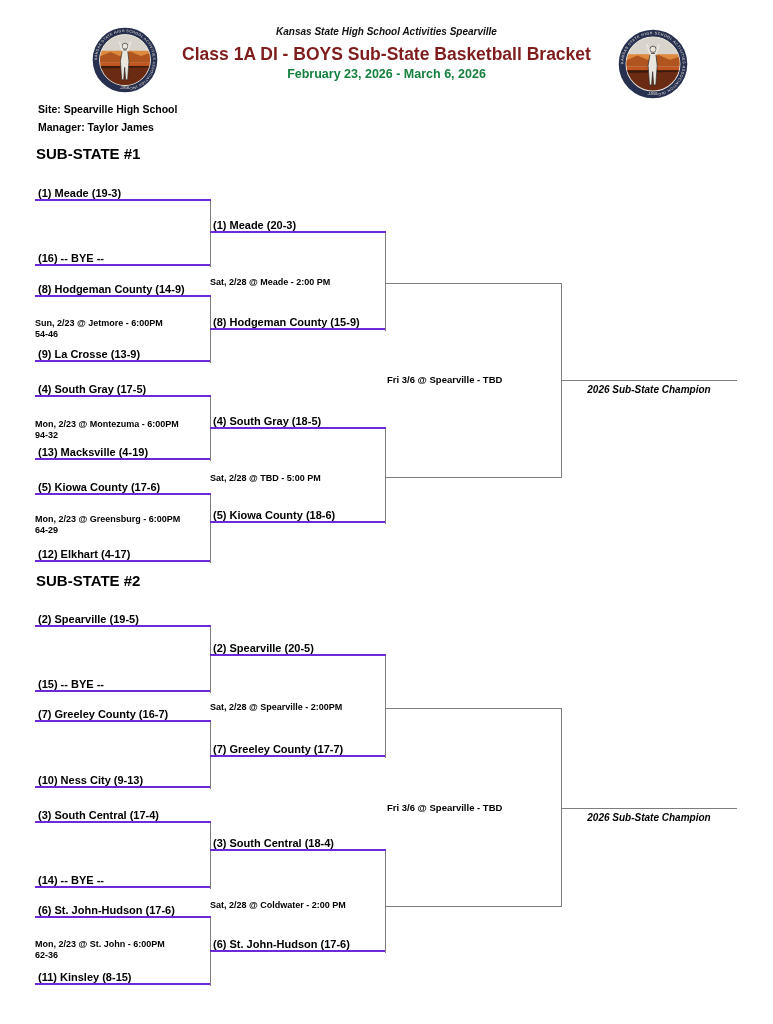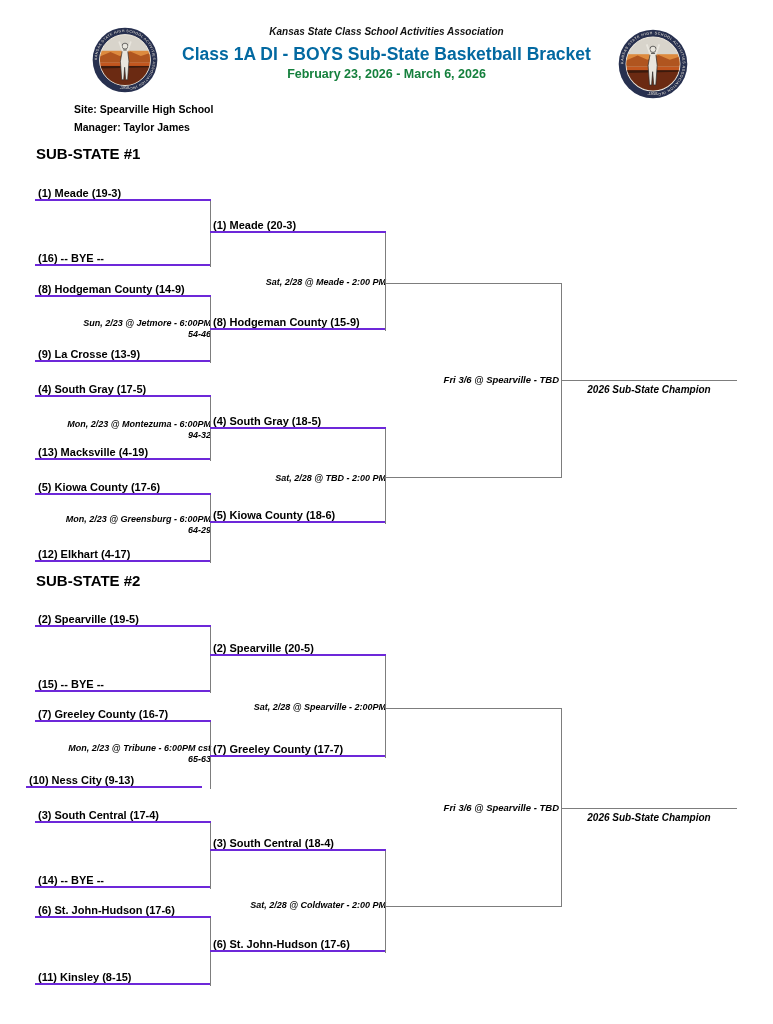--- a/index.html
+++ b/index.html
@@ -4,36 +4,36 @@
 <style>
   * { margin:0; padding:0; box-sizing:border-box; }
   html,body { background:#fff; }
   .page {
     position:relative; width:773px; height:1024px; background:#ffffff;
     font-family:"Liberation Sans", sans-serif; color:#000; overflow:hidden;
   }
   .abs { position:absolute; }
   .centerband { position:absolute; left:0; right:0; text-align:center; }
   .assoc { font-size:10px; font-weight:bold; font-style:italic; color:#111; }
-  .title { font-size:17.5px; font-weight:bold; color:#0369a1; }
+  .title { font-size:17.5px; font-weight:bold; color:#7f1d1d; }
   .dates { font-size:12.5px; font-weight:bold; color:#15803d; }
-  .meta  { font-size:10.5px; font-weight:bold;margin-left:36px; }
+  .meta  { font-size:10.5px; font-weight:bold; }
   .heading { font-size:15px; font-weight:bold; }
   .logo { position:absolute; }
   
   .slot {
     position:absolute; height:15px; border-bottom:2px solid #6d28d9;
     font-size:11px; font-weight:bold; white-space:nowrap;
     display:flex; align-items:flex-end; padding-left:3px; line-height:12px;
   }
   .vl { position:absolute; width:1px; background:#7d7d7d; }
   .hl { position:absolute; height:1px; background:#7d7d7d; }
   .ginfo {
-    position:absolute; text-align:right; font-size:9px; font-weight:bold;
-    font-style:italic; line-height:11px;
+    position:absolute; text-align:left; font-size:9px; font-weight:bold;
+    line-height:11px;
   }
   .champ {
     position:absolute; text-align:center; font-size:10px; font-weight:bold;
     font-style:italic;
   }
 </style>
 </head>
 <body>
 
 <div class="page">
@@ -81,21 +81,21 @@
     </g>
     <g>
       <circle cx="50" cy="29" r="4.5" fill="#e9e6de" stroke="#2a2a2a" stroke-width="1"></circle>
       <path d="M46 35 h8 l2 17 l-2 28 h-3 l-1.5 -19 l-1.5 19 h-3 l-2 -28 Z" fill="#e9e6de" stroke="#2a2a2a" stroke-width="1"></path>
       <path d="M46.5 37 l-5.5 -15 M53.5 37 l5.5 -15" stroke="#e9e6de" stroke-width="2.6" fill="none"></path>
     </g>
     <text font-size="5.2" fill="#efe9dd" letter-spacing="0.8"><textPath href="#ringR">KANSAS STATE HIGH SCHOOL ACTIVITIES ASSOCIATION INC</textPath></text>
     <text x="50" y="94" font-size="5.5" fill="#efe9dd" text-anchor="middle">-1958-</text>
   </svg>
 
-  <div class="centerband assoc" style="top:26px">Kansas State Class School Activities Association</div>
+  <div class="centerband assoc" style="top:26px">Kansas State High School Activities Spearville</div>
   <div class="centerband title" style="top:44px">Class 1A DI - BOYS Sub-State Basketball Bracket</div>
   <div class="centerband dates" style="top:67px">February 23, 2026 - March 6, 2026</div>
 
   <div class="abs meta" style="left:38px;top:103px">Site: Spearville High School</div>
   <div class="abs meta" style="left:38px;top:121px">Manager: Taylor James</div>
 
   <div class="abs heading" style="left:36px;top:145px">SUB-STATE #1</div>
 
   <div class="slot" style="left:35px;top:186px;width:176px">(1) Meade (19-3)</div>
   <div class="slot" style="left:35px;top:251px;width:176px">(16) -- BYE --</div>
@@ -125,49 +125,49 @@
   <div class="slot" style="left:35px;top:547px;width:176px">(12) Elkhart (4-17)</div>
   <div class="vl" style="left:210px;top:495px;height:68px"></div>
 
   <div class="slot" style="left:210px;top:218px;width:176px">(1) Meade (20-3)</div>
   <div class="ginfo" style="left:210px;top:277px;width:176px">Sat, 2/28 @ Meade - 2:00 PM</div>
   <div class="slot" style="left:210px;top:315px;width:176px">(8) Hodgeman County (15-9)</div>
   <div class="vl" style="left:385px;top:233px;height:98px"></div>
   <div class="hl" style="left:385px;top:283px;width:177px"></div>
 
   <div class="slot" style="left:210px;top:414px;width:176px">(4) South Gray (18-5)</div>
-  <div class="ginfo" style="left:210px;top:473px;width:176px">Sat, 2/28 @ TBD - 2:00 PM</div>
+  <div class="ginfo" style="left:210px;top:473px;width:176px">Sat, 2/28 @ TBD - 5:00 PM</div>
   <div class="slot" style="left:210px;top:508px;width:176px">(5) Kiowa County (18-6)</div>
   <div class="vl" style="left:385px;top:429px;height:95px"></div>
   <div class="hl" style="left:385px;top:477px;width:177px"></div>
 
   <div class="vl" style="left:561px;top:283px;height:195px"></div>
   <div class="ginfo" style="left:387px;top:374px;width:172px;font-size:9.5px">Fri 3/6 @ Spearville - TBD</div>
   <div class="hl" style="left:561px;top:380px;width:176px"></div>
   <div class="champ" style="left:561px;top:384px;width:176px">2026 Sub-State Champion</div>
 
   <div class="abs heading" style="left:36px;top:572px">SUB-STATE #2</div>
 
   <div class="slot" style="left:35px;top:612px;width:176px">(2) Spearville (19-5)</div>
   <div class="slot" style="left:35px;top:677px;width:176px">(15) -- BYE --</div>
   <div class="vl" style="left:210px;top:627px;height:66px"></div>
 
   <div class="slot" style="left:35px;top:707px;width:176px">(7) Greeley County (16-7)</div>
-  <div class="ginfo" style="left:35px;top:743px;width:176px">
-    <div>Mon, 2/23 @ Tribune - 6:00PM cst</div>
-    <div>65-63</div>
-  </div>
-  <div class="slot" style="left:26px;top:773px;width:176px">(10) Ness City (9-13)</div>
+  <div class="slot" style="left:35px;top:773px;width:176px">(10) Ness City (9-13)</div>
   <div class="vl" style="left:210px;top:722px;height:67px"></div>
 
   <div class="slot" style="left:35px;top:808px;width:176px">(3) South Central (17-4)</div>
   <div class="slot" style="left:35px;top:873px;width:176px">(14) -- BYE --</div>
   <div class="vl" style="left:210px;top:823px;height:66px"></div>
 
   <div class="slot" style="left:35px;top:903px;width:176px">(6) St. John-Hudson (17-6)</div>
+  <div class="ginfo" style="left:35px;top:939px;width:176px">
+    <div>Mon, 2/23 @ St. John - 6:00PM</div>
+    <div>62-36</div>
+  </div>
   <div class="slot" style="left:35px;top:970px;width:176px">(11) Kinsley (8-15)</div>
   <div class="vl" style="left:210px;top:918px;height:68px"></div>
 
   <div class="slot" style="left:210px;top:641px;width:176px">(2) Spearville (20-5)</div>
   <div class="ginfo" style="left:210px;top:702px;width:176px">Sat, 2/28 @ Spearville - 2:00PM</div>
   <div class="slot" style="left:210px;top:742px;width:176px">(7) Greeley County (17-7)</div>
   <div class="vl" style="left:385px;top:656px;height:102px"></div>
   <div class="hl" style="left:385px;top:708px;width:177px"></div>
 
   <div class="slot" style="left:210px;top:836px;width:176px">(3) South Central (18-4)</div>

